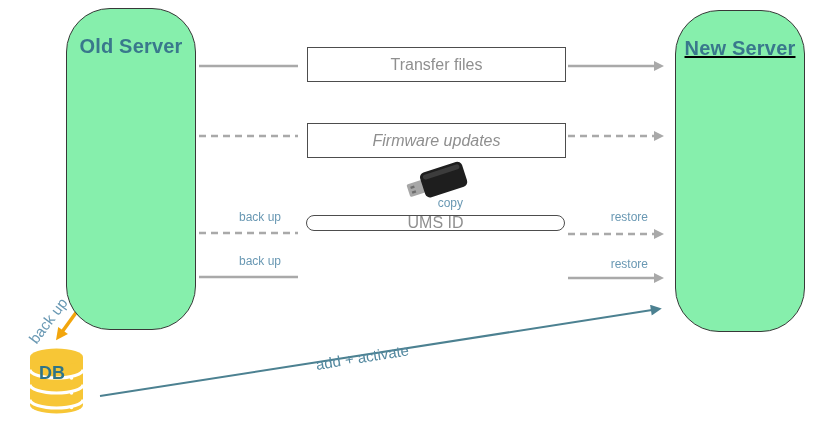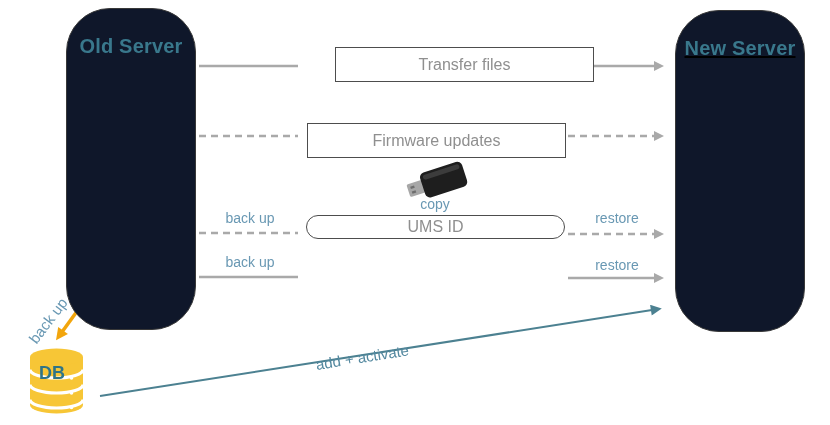--- a/index.html
+++ b/index.html
@@ -1,41 +1,41 @@
 <!DOCTYPE html>
 <html><head>
 <meta charset="utf-8">
 <style>
   html,body{margin:0;padding:0;background:#fff;}
   body{font-family:"Liberation Sans",sans-serif;}
   .stage{position:relative;width:830px;height:425px;background:#fff;overflow:hidden;}
   .stage svg.overlay{position:absolute;left:0;top:0;}
   .server-box{
     position:absolute;width:130px;height:322px;
-    border:1.5px solid #383838;border-radius:44px;background:#0f172a;
+    border:1.5px solid #383838;border-radius:44px;background:#86efac;
     box-sizing:border-box;
   }
   .server-box .title{
     margin-top:26px;text-align:center;
     font-size:20px;font-weight:bold;color:#39788C;letter-spacing:0.2px;
   }
   .old-server{left:66px;top:8px;}
   .new-server{left:675px;top:10px;text-decoration:underline;}
   .transfer-box{
     position:absolute;left:307px;width:259px;
     border:1.4px solid #4D4D4D;background:#fff;box-sizing:border-box;
     display:flex;align-items:center;justify-content:center;
     font-size:16px;color:#8F8F8F;
   }
-  .tb1{top:47px;height:35px;margin-left:28px;}
-  .tb2{top:123px;height:35px;}
-  .tb3{top:215px;height:24px;left:306px;border-radius:12px;}
+  .tb1{top:47px;height:35px;}
+  .tb2{top:123px;height:35px;font-style:italic;}
+  .tb3{top:215px;height:16px;left:306px;border-radius:12px;}
   .tb4{top:261px;height:33px;left:306px;}
   .small-label{
-    position:absolute;font-size:14px;color:#6998B3;text-align:center;width:62px;
+    position:absolute;font-size:12px;color:#6998B3;text-align:right;width:62px;
   }
   .lbl-backup-ums{left:219px;top:210px;}
   .lbl-backup-cfg{left:219px;top:254px;}
   .lbl-restore-ums{left:586px;top:210px;}
   .lbl-restore-cfg{left:586px;top:257px;}
   .lbl-copy{left:407px;top:196px;width:56px;}
   .lbl-add-activate{
     position:absolute;left:316px;top:356px;width:160px;
     font-size:15px;color:#53889F;
     transform:rotate(-9deg);transform-origin:left center;white-space:nowrap;

